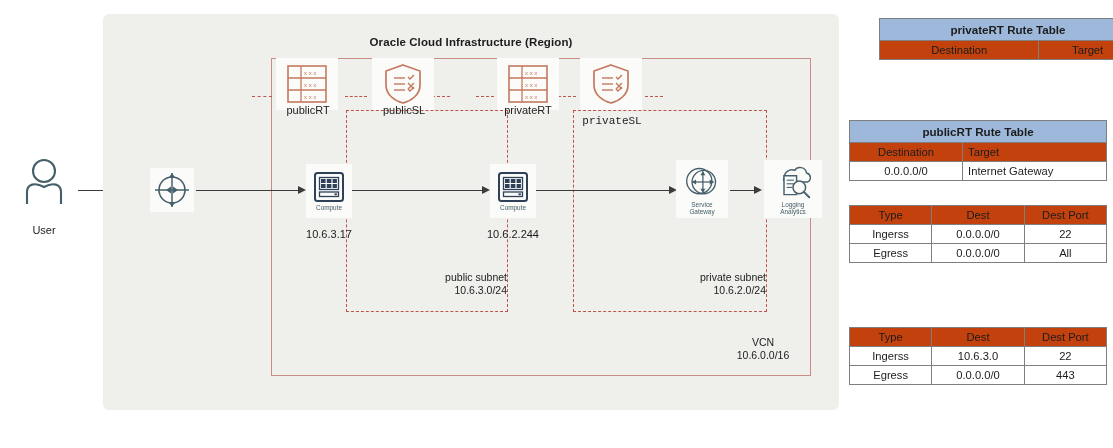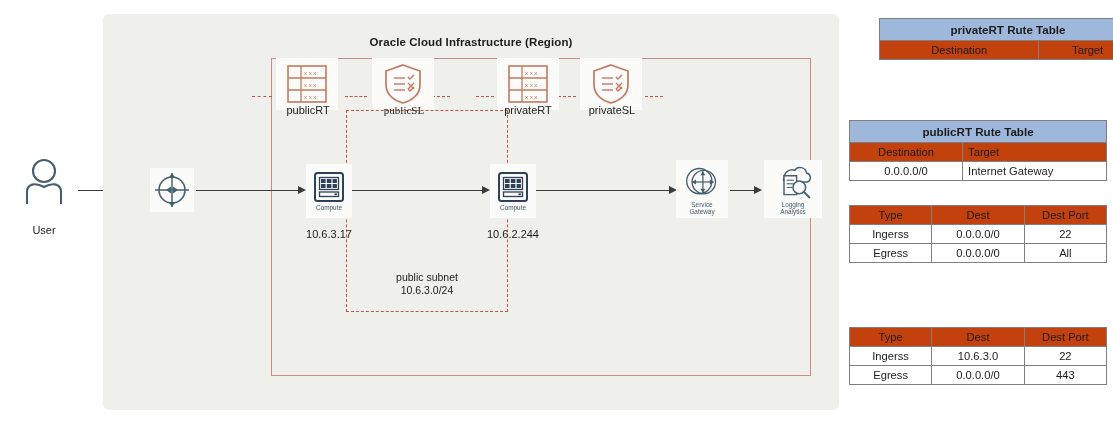--- a/index.html
+++ b/index.html
@@ -13,21 +13,21 @@
           font-size:11.5px;font-weight:bold;color:#1c1c1c;letter-spacing:.1px;}
   #vcn{position:absolute;left:168px;top:44px;width:538px;height:316px;
           border:1.5px solid #c98b86;background:transparent;}
   #vcn-label{position:absolute;left:600px;top:322px;width:120px;text-align:center;
           font-size:10.5px;line-height:13px;color:#1c1c1c;}
 
   
   .subnet{position:absolute;border:1.3px dashed #c0544c;background:transparent;}
   #public-subnet{left:243px;top:96px;width:160px;height:200px;}
   #private-subnet{left:470px;top:96px;width:192px;height:200px;}
-  .subnet-label{position:absolute;bottom:14px;left:0;width:100%;text-align:center;
+  .subnet-label{position:absolute;bottom:14px;left:0;width:100%;text-align:right;
           font-size:10.5px;line-height:13px;color:#1c1c1c;}
 
   
   .tile{position:absolute;background:#fbfbf9;display:flex;align-items:center;
         justify-content:center;flex-direction:column;}
   .cap{font-size:6.4px;color:#46606b;line-height:7px;text-align:center;
         margin-top:1px;}
   .outlabel{position:absolute;text-align:center;font-size:11px;color:#1c1c1c;}
 
   
@@ -60,28 +60,38 @@
   </svg>
 </div>
 <div class="outlabel" style="left:9px;top:224px;width:70px;">User</div>
 
 <div class="hline" style="left:78px;top:190px;width:78px;"></div>
 
 <div id="region">
   <div id="region-title">Oracle Cloud Infrastructure (Region)</div>
 
   <div id="vcn"></div>
+  <div id="vcn-label">
+    <span>VCN</span><br>
+    <span>10.6.0.0/16</span>
+  </div>
 
   <div class="subnet" id="public-subnet">
     <div class="subnet-label">
       <span>public subnet</span><br>
       <span>10.6.3.0/24</span>
     </div>
   </div>
 
+  <div class="subnet" id="private-subnet">
+    <div class="subnet-label">
+      <span>private subnet</span><br>
+      <span>10.6.2.0/24</span>
+    </div>
+  </div>
 </div>
 
 <div class="dashline" style="left:252px;top:96px;width:20px;"></div>
 <div class="dashline" style="left:345px;top:96px;width:22px;"></div>
 <div class="dashline" style="left:432px;top:96px;width:18px;"></div>
 <div class="dashline" style="left:476px;top:96px;width:18px;"></div>
 <div class="dashline" style="left:558px;top:96px;width:18px;"></div>
 <div class="dashline" style="left:645px;top:96px;width:18px;"></div>
 
 <div class="tile" style="left:276px;top:58px;width:62px;height:52px;">
@@ -107,21 +117,21 @@
         <line x1="11" y1="21" x2="22" y2="21"></line>
       <line x1="11" y1="27" x2="22" y2="27"></line>
     </g>
     <g stroke="#c4795e" stroke-width="1.4" fill="none">
       <path d="M25 14 l2 2 l4 -4"></path>
         <path d="M25 20 l6 6 M31 20 l-6 6"></path>
         <path d="M25 26 l2 2 l4 -4"></path>
     </g>
   </svg>
 </div>
-<div class="outlabel" style="left:364px;top:104px;width:80px;font-family:Liberation Serif, serif;">publicSL</div>
+<div class="outlabel" style="left:364px;top:104px;width:80px;">publicSL</div>
 
 <div class="tile" style="left:497px;top:58px;width:62px;height:52px;">
   <svg width="42" height="40" viewBox="0 0 42 40">
     <rect x="2" y="2" width="38" height="36" fill="none" stroke="#c4795e" stroke-width="1.6"></rect>
     <line x1="2" y1="14" x2="40" y2="14" stroke="#c4795e" stroke-width="1.3"></line>
     <line x1="2" y1="26" x2="40" y2="26" stroke="#c4795e" stroke-width="1.3"></line>
     <line x1="15" y1="2" x2="15" y2="38" stroke="#c4795e" stroke-width="1.3"></line>
     <g fill="#c4795e" font-size="6" font-family="Liberation Sans">
       <text x="18" y="11">x x x</text>
         <text x="18" y="23">x x x</text>
@@ -139,21 +149,21 @@
         <line x1="11" y1="21" x2="22" y2="21"></line>
       <line x1="11" y1="27" x2="22" y2="27"></line>
     </g>
     <g stroke="#c4795e" stroke-width="1.4" fill="none">
       <path d="M25 14 l2 2 l4 -4"></path>
         <path d="M25 20 l6 6 M31 20 l-6 6"></path>
         <path d="M25 26 l2 2 l4 -4"></path>
     </g>
   </svg>
 </div>
-<div class="outlabel" style="left:572px;top:104px;width:80px;">privateSL</div>
+<div class="outlabel" style="left:572px;top:115px;width:80px;font-family:Liberation Mono, monospace;">privateSL</div>
 
 <div class="tile" style="left:150px;top:168px;width:44px;height:44px;">
   <svg width="40" height="40" viewBox="0 0 40 40">
     <circle cx="20" cy="20" r="13" fill="none" stroke="#46606b" stroke-width="1.6"></circle>
     <line x1="20" y1="3" x2="20" y2="37" stroke="#46606b" stroke-width="1.5"></line>
     <line x1="3" y1="20" x2="37" y2="20" stroke="#46606b" stroke-width="1.5"></line>
     <path d="M20 3 l-3.4 5 h6.8 Z M20 37 l-3.4 -5 h6.8 Z" fill="#46606b"></path>
     <path d="M14 20 l5 -3.4 v6.8 Z M26 20 l-5 -3.4 v6.8 Z" fill="#46606b"></path>
   </svg>
 </div>

